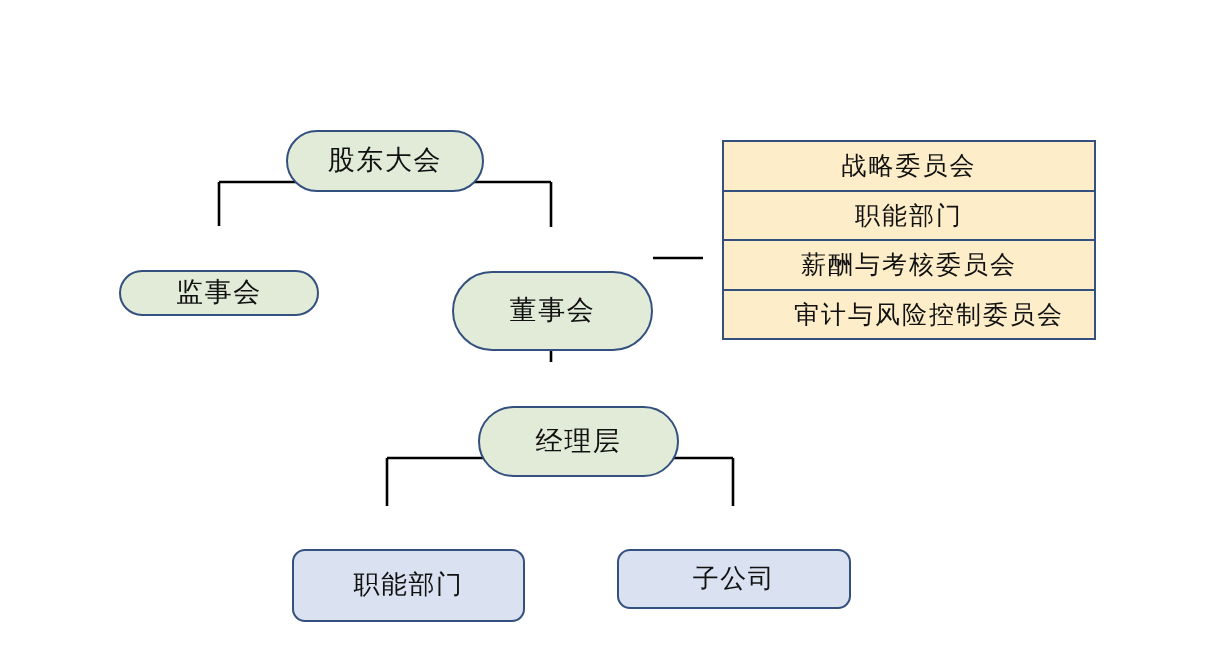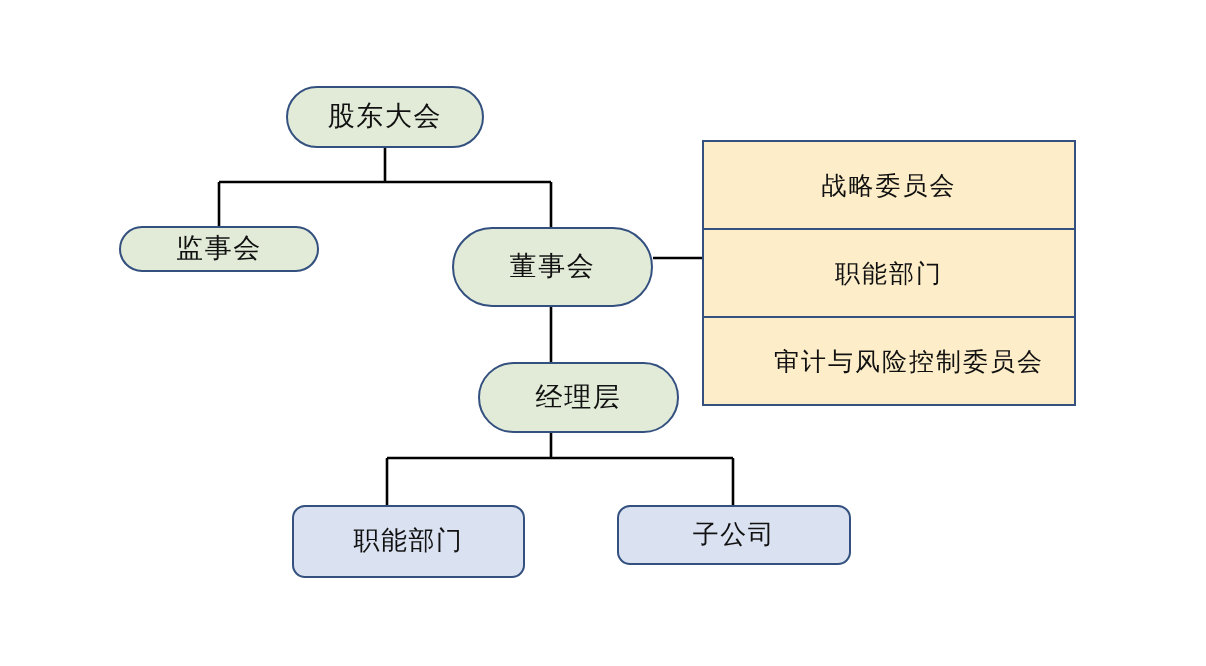--- a/index.html
+++ b/index.html
@@ -29,20 +29,21 @@
     position: absolute;
     box-sizing: border-box;
     display: flex;
     align-items: center;
     justify-content: center;
     text-align: center;
     color: #111111;
     letter-spacing: 0.06em;
     line-height: 1.1;
     z-index: 2;
+    margin-top: 44px;
   }
   .node-green {
     background: #e2ebd8;
     border: 2px solid #33507f;
     border-radius: 999px;
     font-size: 27px;
   }
   .node-blue {
     background: #dae1f0;
     border: 2px solid #33507f;
@@ -104,26 +105,29 @@
   </div>
 
   <div class="node node-green" style="left:119px; top:226px; width:200px; height:46px;">
     <span>监事会</span>
   </div>
 
   <div class="node node-green" style="left:452px; top:227px; width:201px; height:80px;">
     <span>董事会</span>
   </div>
 
-  <div id="committee-table" style="left:702px; top:140px; width:374px; height:266px;">
+  <div id="committee-table" style="left:722px; top:140px; width:374px; height:200px;">
     <div class="committee-row">
       <span>战略委员会</span>
     </div>
     <div class="committee-row">
       <span>职能部门</span>
+    </div>
+    <div class="committee-row">
+      <span>薪酬与考核委员会</span>
     </div>
     <div class="committee-row">
       <span>审计与风险控制委员会</span>
     </div>
   </div>
 
   <div class="node node-green" style="left:478px; top:362px; width:201px; height:71px;">
     <span>经理层</span>
   </div>
 

